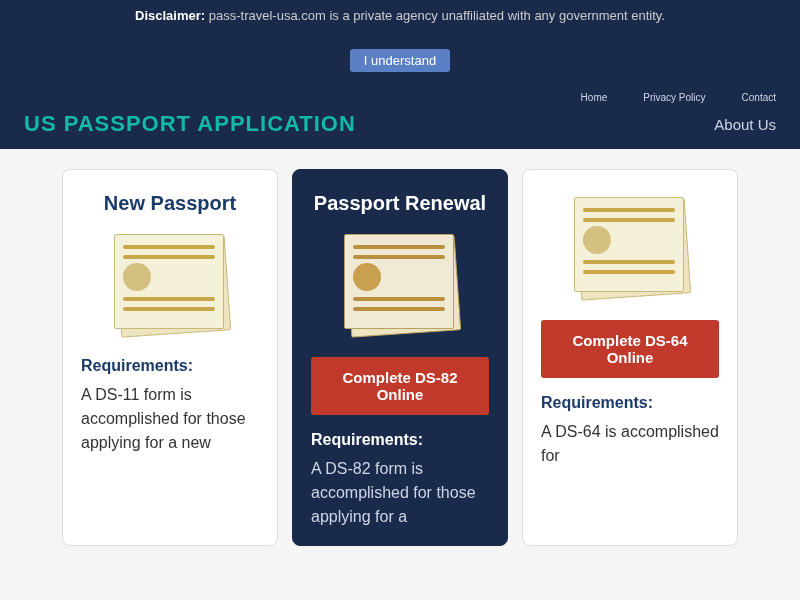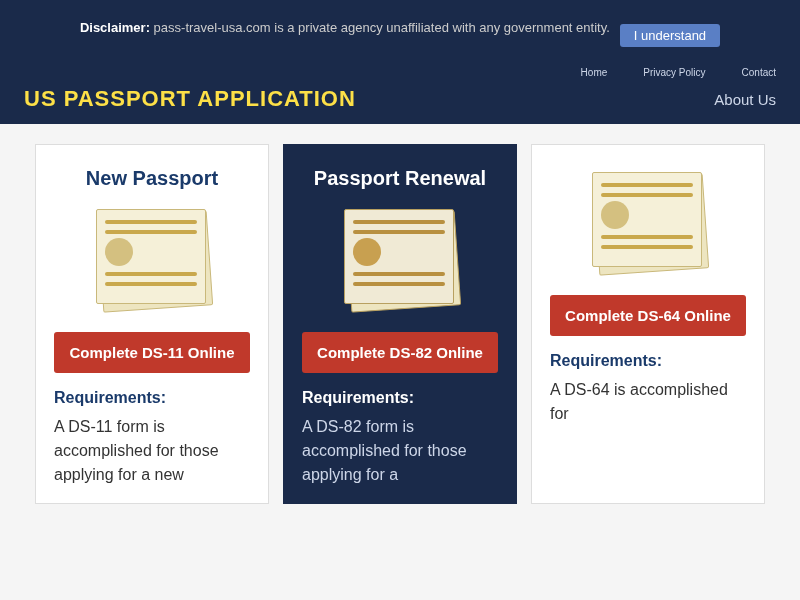--- a/index.html
+++ b/index.html
@@ -8,20 +8,21 @@
     
     .disclaimer-bar {
       background: #1a2a4a;
       color: #ccc;
       font-size: 13px;
       padding: 8px 16px;
       display: flex;
       align-items: center;
       justify-content: center;
       gap: 10px;
+      flex-direction: column;
     }
     .disclaimer-bar strong { color: #fff; }
     .understand-btn {
       background: #5a7fc5;
       color: #fff;
       border: none;
       padding: 4px 14px;
       border-radius: 3px;
       cursor: pointer;
       font-size: 13px;
@@ -46,21 +47,21 @@
       text-decoration: none;
       font-size: 10px;
     }
     .header-bottom {
       display: flex;
       align-items: center;
       justify-content: space-between;
       padding-bottom: 12px;
     }
     .site-title {
-      color: #fde047;
+      color: #14b8a6;
       font-size: 22px;
       font-weight: bold;
       letter-spacing: 1px;
     }
     .header-bottom-nav {
       display: flex;
       gap: 36px;
       justify-content: center;
     }
     .header-bottom-nav a {
@@ -74,23 +75,23 @@
       padding: 20px 12px;
       display: flex;
       gap: 14px;
       justify-content: center;
     }
 
     
     .card {
       background: #fff;
       border: 1px solid #ddd;
-      border-radius: 0;
+      border-radius: 8px;
       padding: 22px 18px 16px 18px;
-      width: 234px;
+      width: 216px;
       flex-shrink: 0;
     }
     .card.featured {
       background: #1a2a4a;
       border-color: #1a2a4a;
     }
     .card-title {
       font-size: 20px;
       font-weight: bold;
       color: #1a3a6a;
@@ -217,21 +218,20 @@
         <div class="form-line"></div>
       </div>
       <div class="form-page front">
         <div class="form-line" style="margin-top:10px;"></div>
         <div class="form-line"></div>
         <div class="form-circle"></div>
         <div class="form-line"></div>
         <div class="form-line"></div>
       </div>
     </div>
-    <button class="cta-btn">Complete DS-11 Online</button>
     <div class="requirements-title">Requirements:</div>
     <div class="requirements-text">A DS-11 form is accomplished for those applying for a new</div>
   </div>
 
   <div class="card featured">
     <div class="card-title">Passport Renewal</div>
     <div class="passport-form-img">
       <div class="form-page back" style="background:#ede5c0;border-color:#b8a060;">
         <div class="form-line" style="margin-top:10px;background:#a08030;"></div>
         <div class="form-line" style="background:#a08030;"></div>

